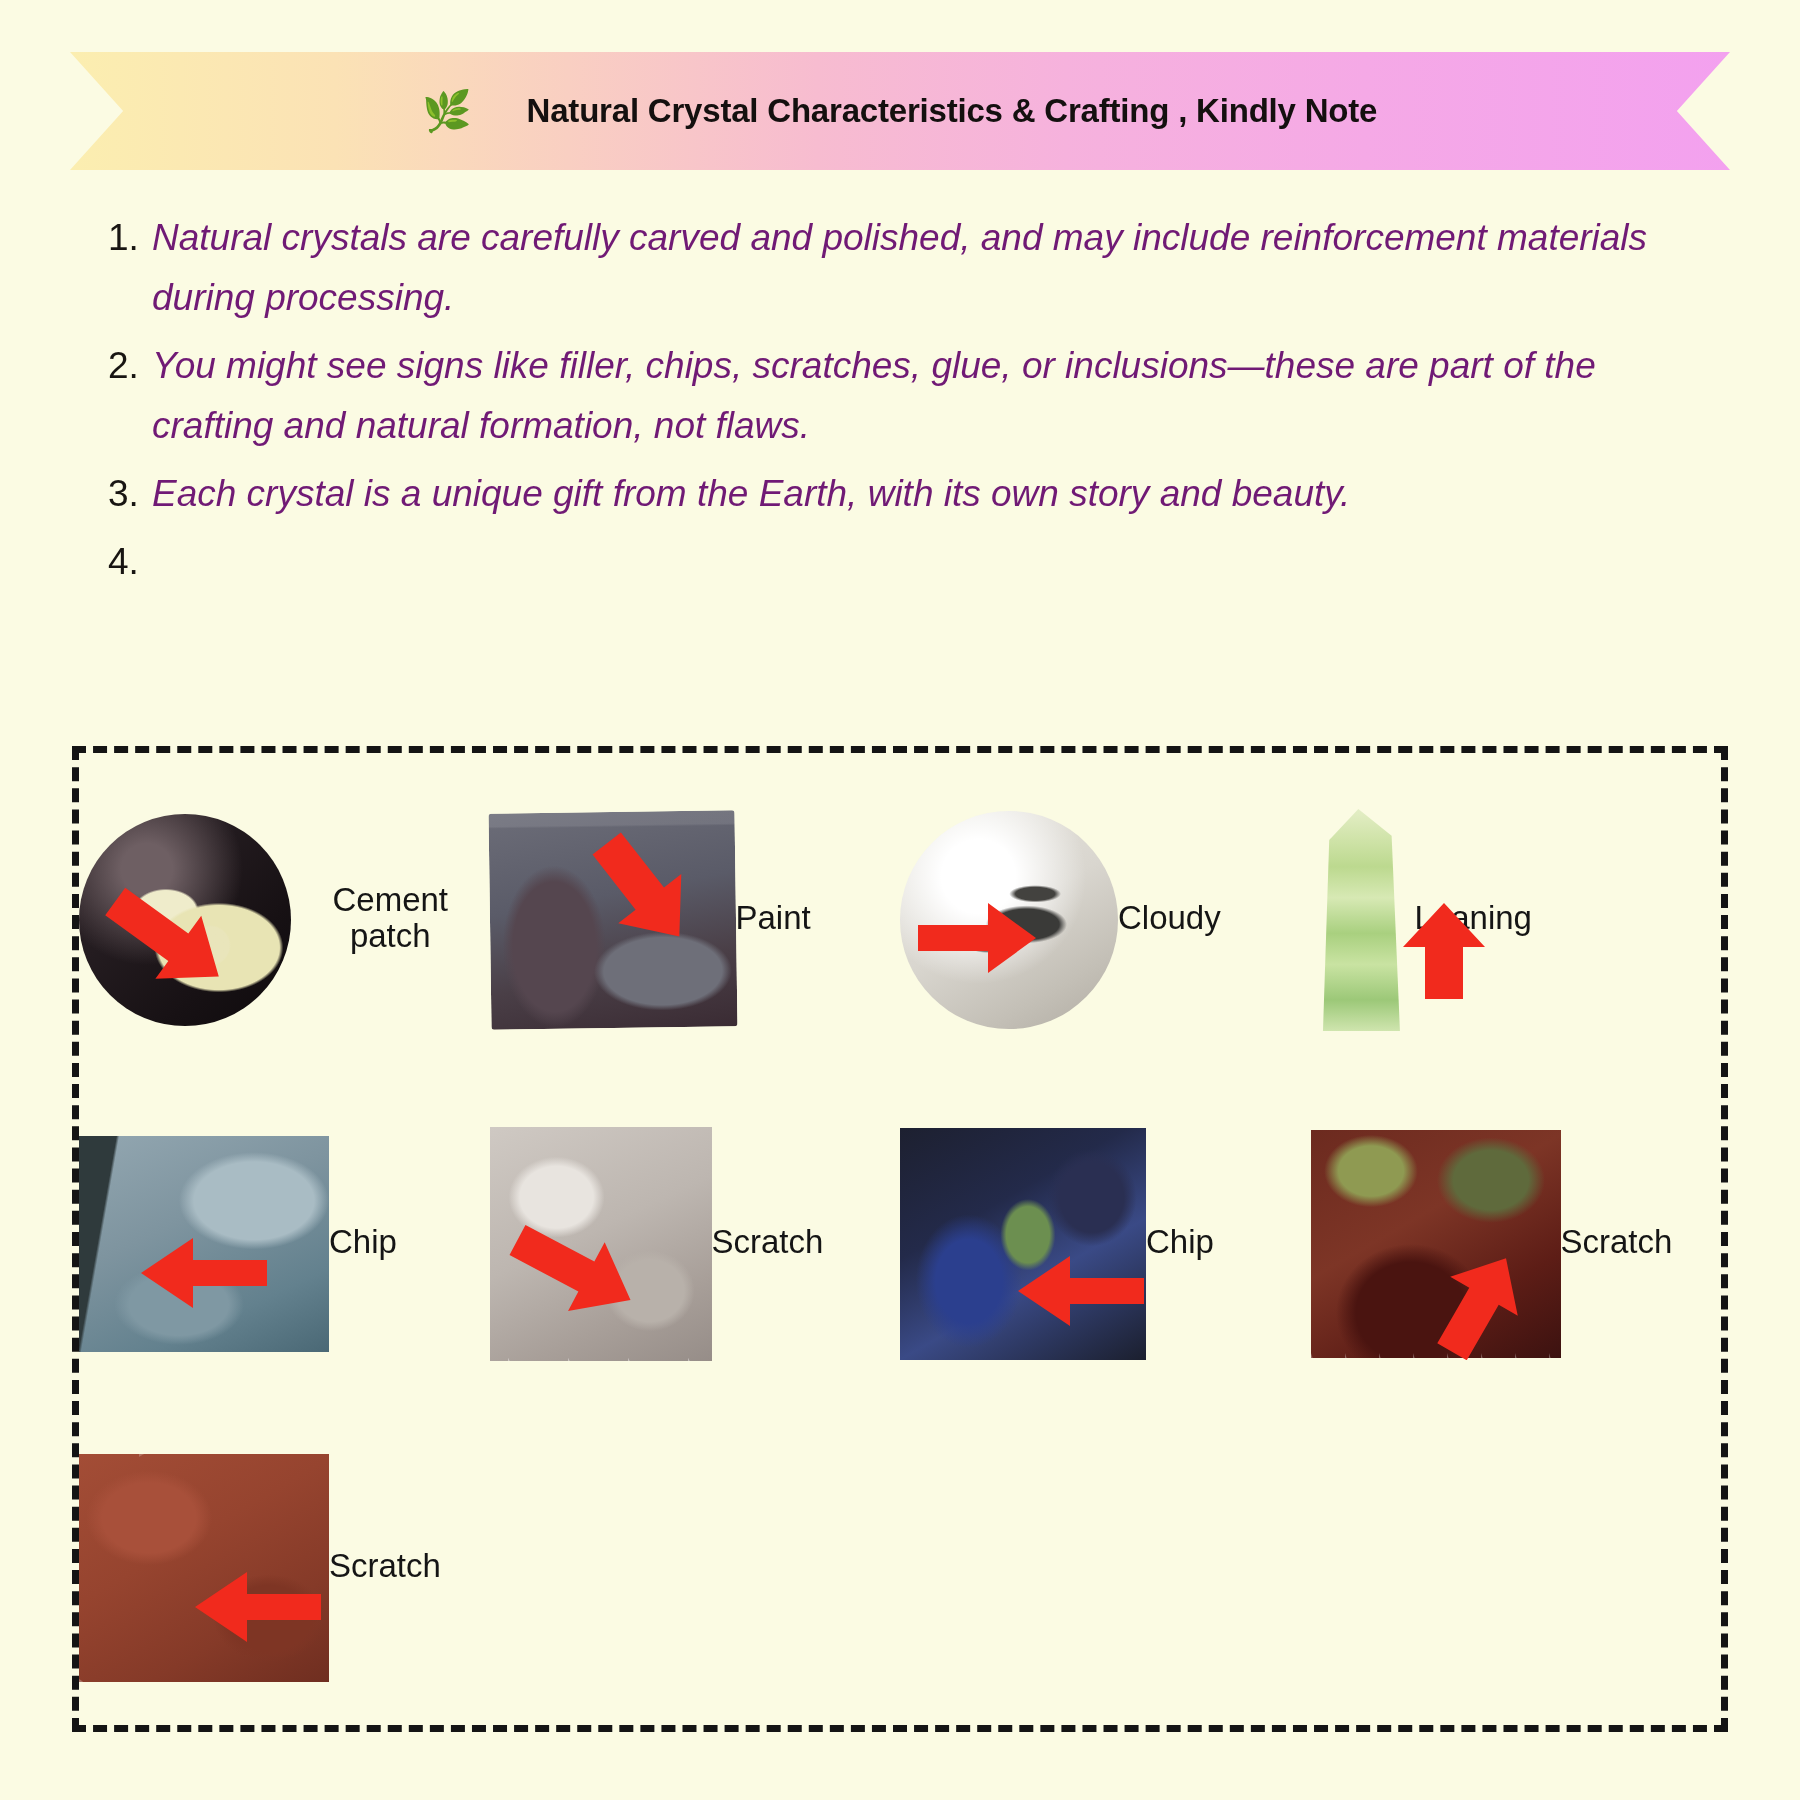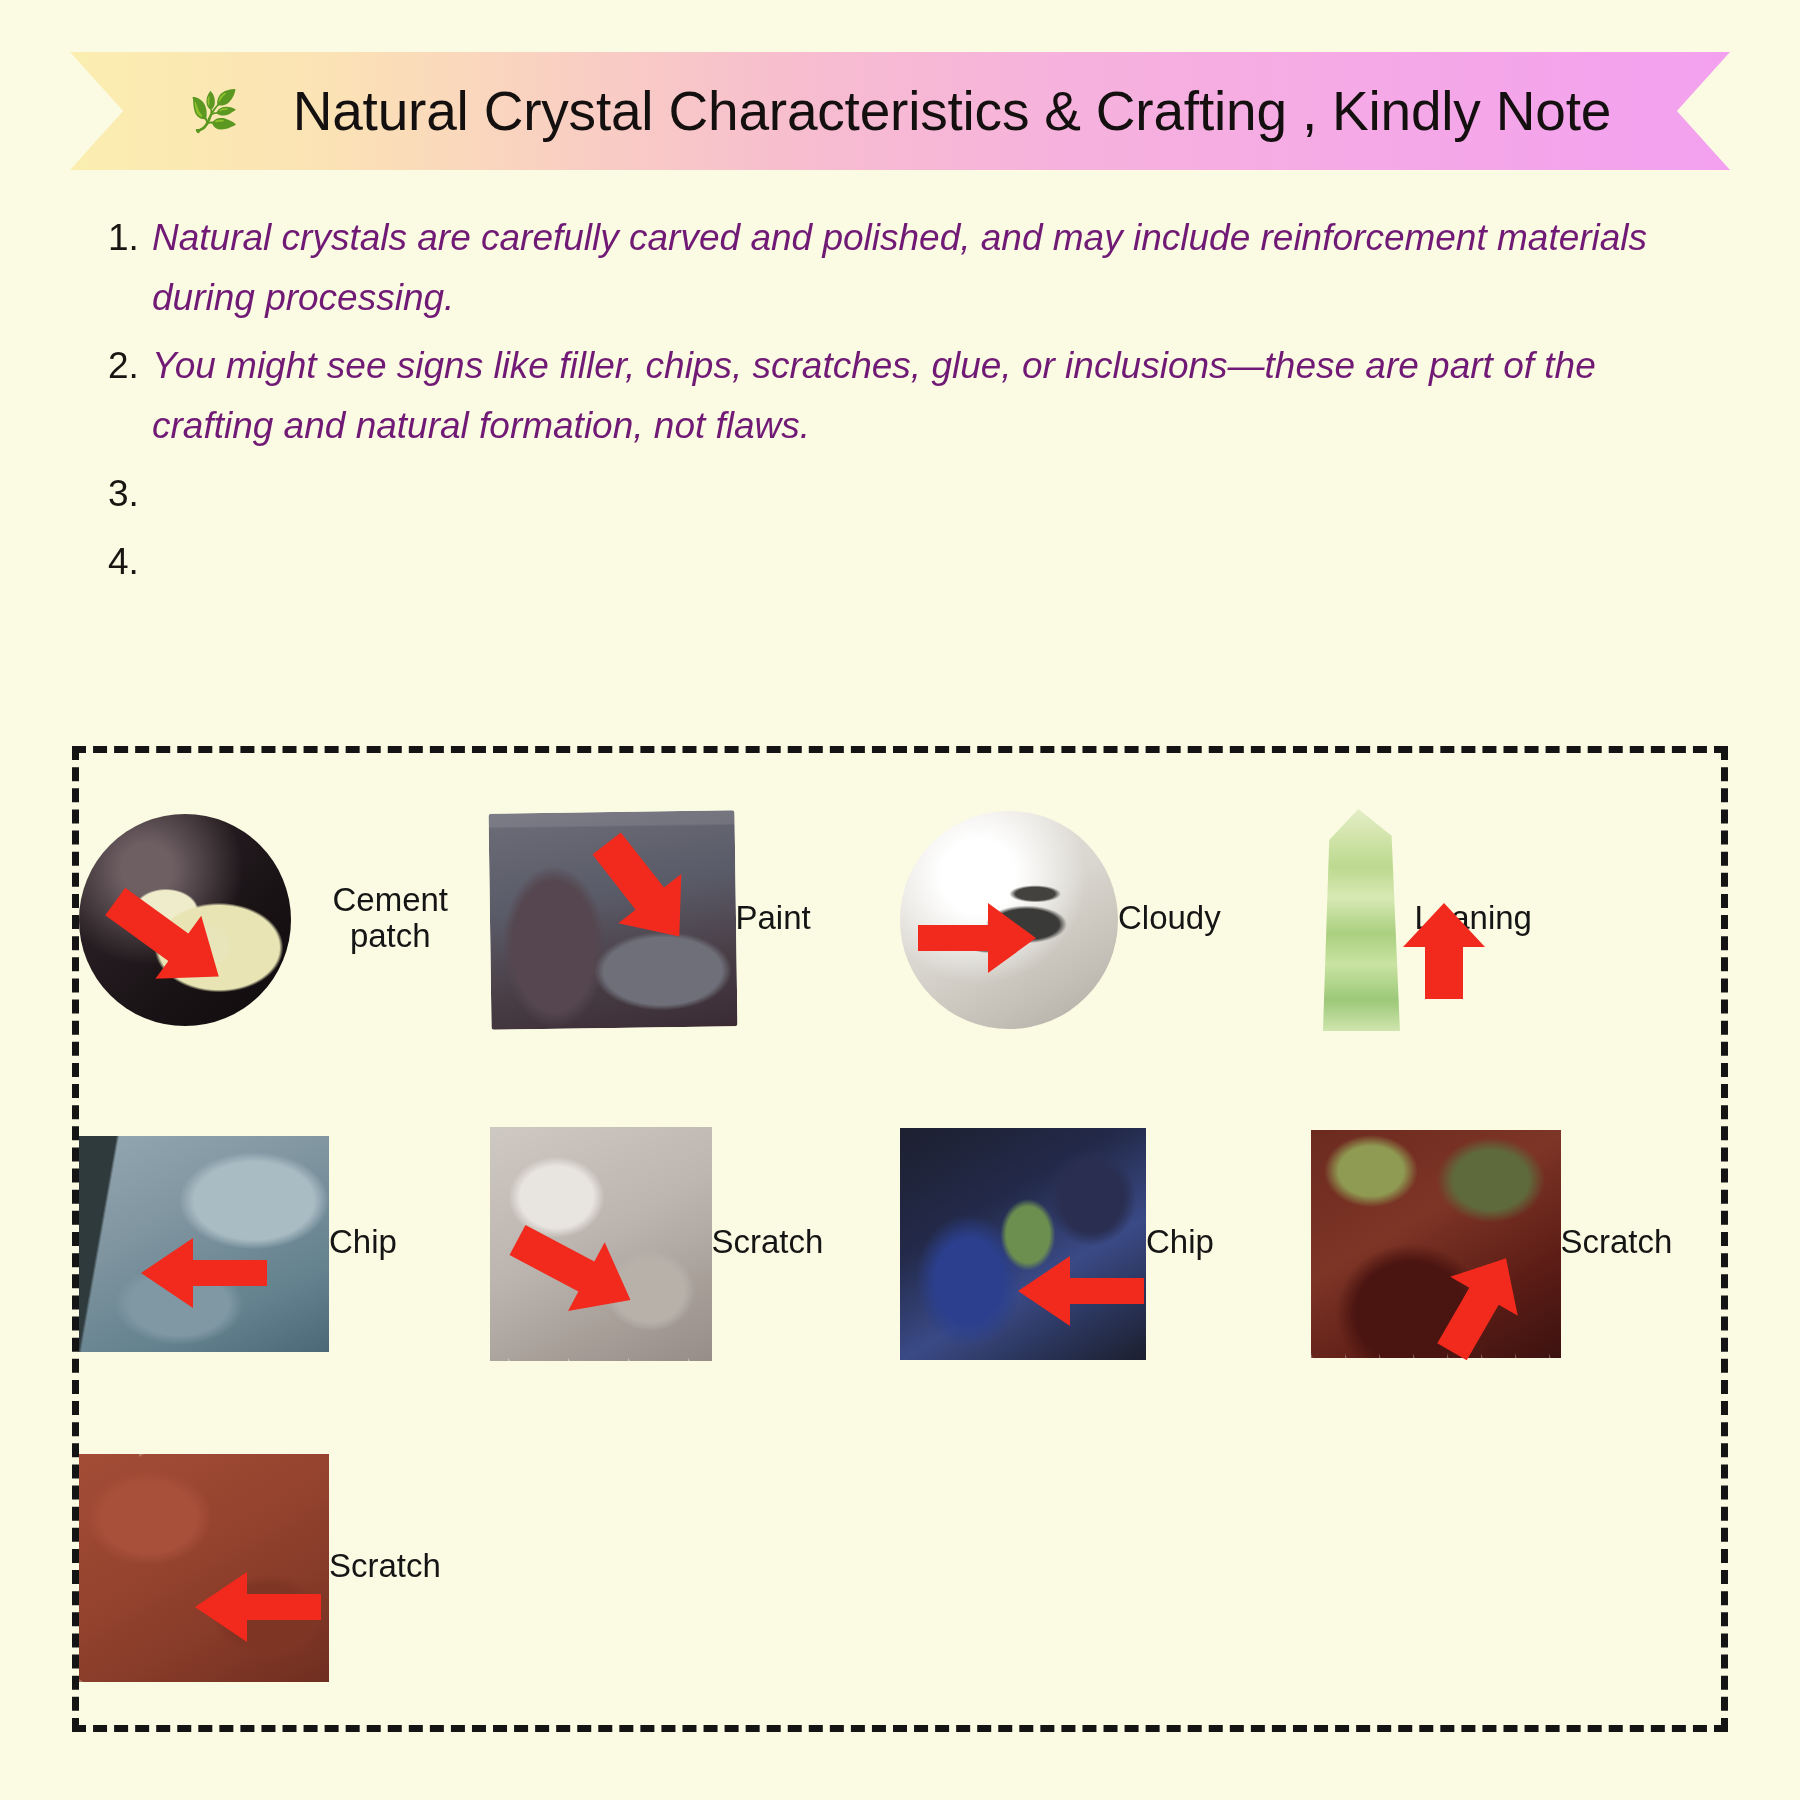--- a/index.html
+++ b/index.html
@@ -35,22 +35,22 @@
     background: linear-gradient(90deg,
         #fbeeb0 0%, #fbe2b5 16%, #f9cfc2 30%,
         #f7bcd0 45%, #f6b2dd 60%, #f5a9e6 78%, #f3a1ef 100%);
     -webkit-clip-path: polygon(0 0, 3.2% 50%, 0 100%, 100% 100%, 96.8% 50%, 100% 0);
     clip-path: polygon(0 0, 3.2% 50%, 0 100%, 100% 100%, 96.8% 50%, 100% 0);
     display: flex;
     align-items: center;
     justify-content: center;
   }
   .banner-text {
-    font-size: 55px;
-    font-weight: normal;
+    font-size: 33px;
+    font-weight: bold;
     color: #14100f;
     letter-spacing: -0.2px;
     white-space: nowrap;
     margin-left: 40px;
   }
   .banner-leaf {
     font-size: 40px;
     margin-right: 14px;
   }
 
@@ -254,20 +254,21 @@
     <div class="note-row">
       <div class="note-num">1.</div>
       <div class="note-text">Natural crystals are carefully carved and polished, and may include reinforcement materials during processing.</div>
     </div>
     <div class="note-row">
       <div class="note-num">2.</div>
       <div class="note-text">You might see signs like filler, chips, scratches, glue, or inclusions—these are part of the crafting and natural formation, not flaws.</div>
     </div>
     <div class="note-row">
       <div class="note-num">3.</div>
+      <div class="note-text">Each crystal is a unique gift from the Earth, with its own story and beauty.</div>
     </div>
     <div class="note-row">
       <div class="note-num">4.</div>
     </div>
   </div>
 
   <div class="gallery">
     <div class="grid">
 
       <div class="cell">

